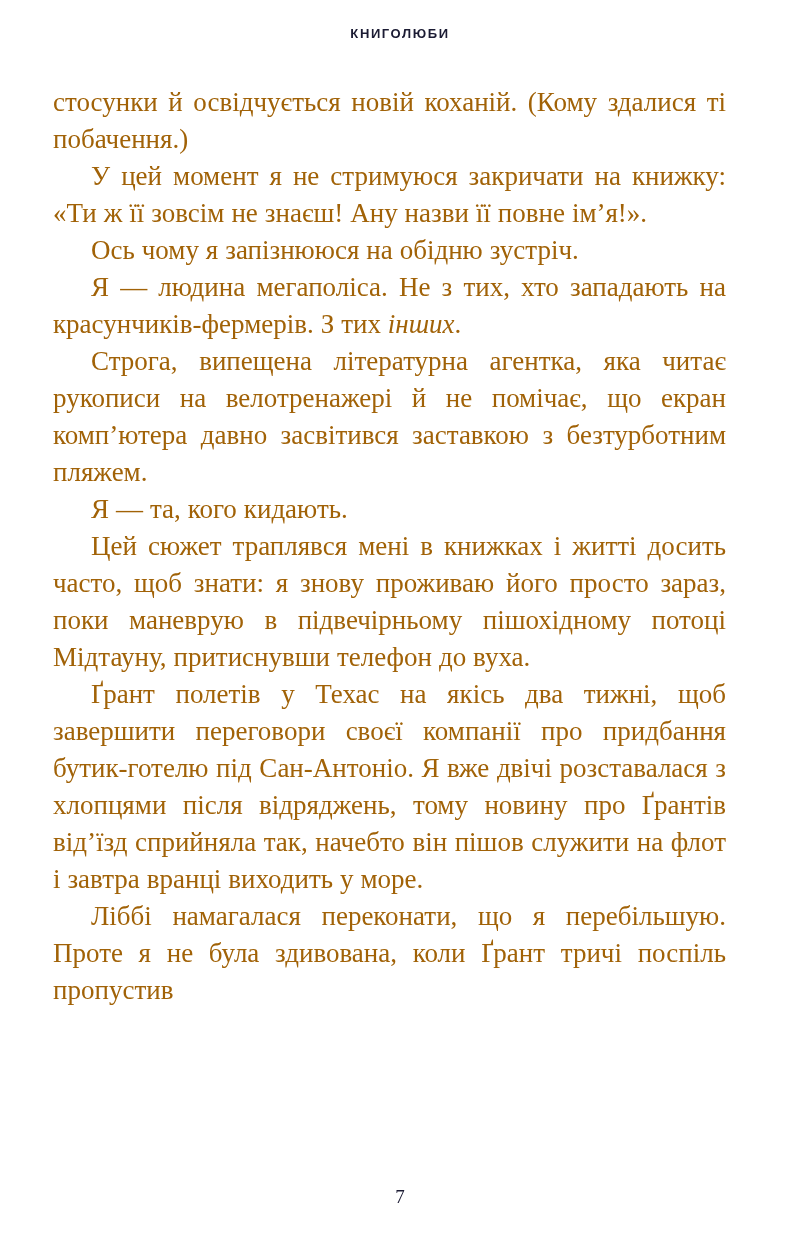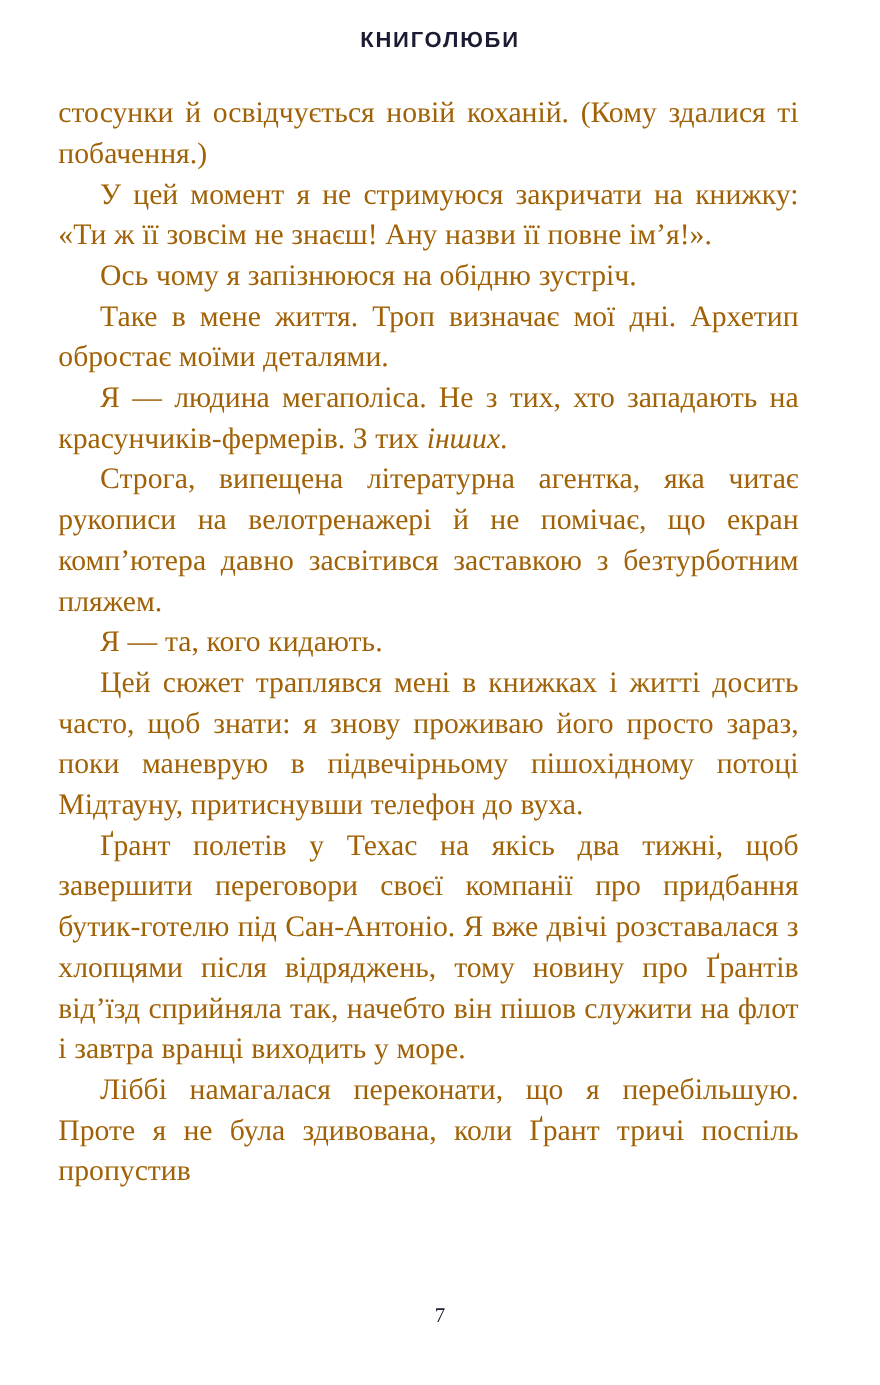--- a/index.html
+++ b/index.html
@@ -24,21 +24,21 @@
   }
 
   
   .running-head {
     position: absolute;
     top: 26px;
     left: 0;
     width: 800px;
     text-align: center;
     font-family: "Liberation Sans", "DejaVu Sans", sans-serif;
-    font-size: 20px;
+    font-size: 13px;
     font-weight: 600;
     letter-spacing: 1.6px;
     color: #1b1b33;
     white-space: nowrap;
   }
 
   
   .text-block {
     position: absolute;
     top: 84px;
@@ -86,21 +86,20 @@
 
   <div class="text-block">
 
     <p class="para no-indent">стосунки й освідчується новій коханій. (Кому здалися ті побачення.)</p>
 
     <p class="para">У цей момент я не стримуюся закричати на книжку: «Ти ж її зовсім не знаєш! Ану назви її повне ім’я!».</p>
 
 
     <p class="para">Ось чому я запізнююся на обідню зустріч.</p>
 
-    <p class="para">Таке в мене життя. Троп визначає мої дні. Архетип обростає моїми деталями.</p>
 
     <p class="para"><span>Я — людина мегаполіса. Не з тих, хто западають на красунчиків-фермерів. З тих </span><em>інших</em><span>.</span></p>
 
     <p class="para">Строга, випещена літературна агентка, яка читає рукописи на велотренажері й не помічає, що екран комп’ютера давно засвітився заставкою з безтурботним пляжем.</p>
 
     <p class="para">Я — та, кого кидають.</p>
 
     <p class="para">Цей сюжет траплявся мені в книжках і житті досить часто, щоб знати: я знову проживаю його просто зараз, поки маневрую в підвечірньому пішохідному потоці Мідтауну, притиснувши телефон до вуха.</p>
 
 

